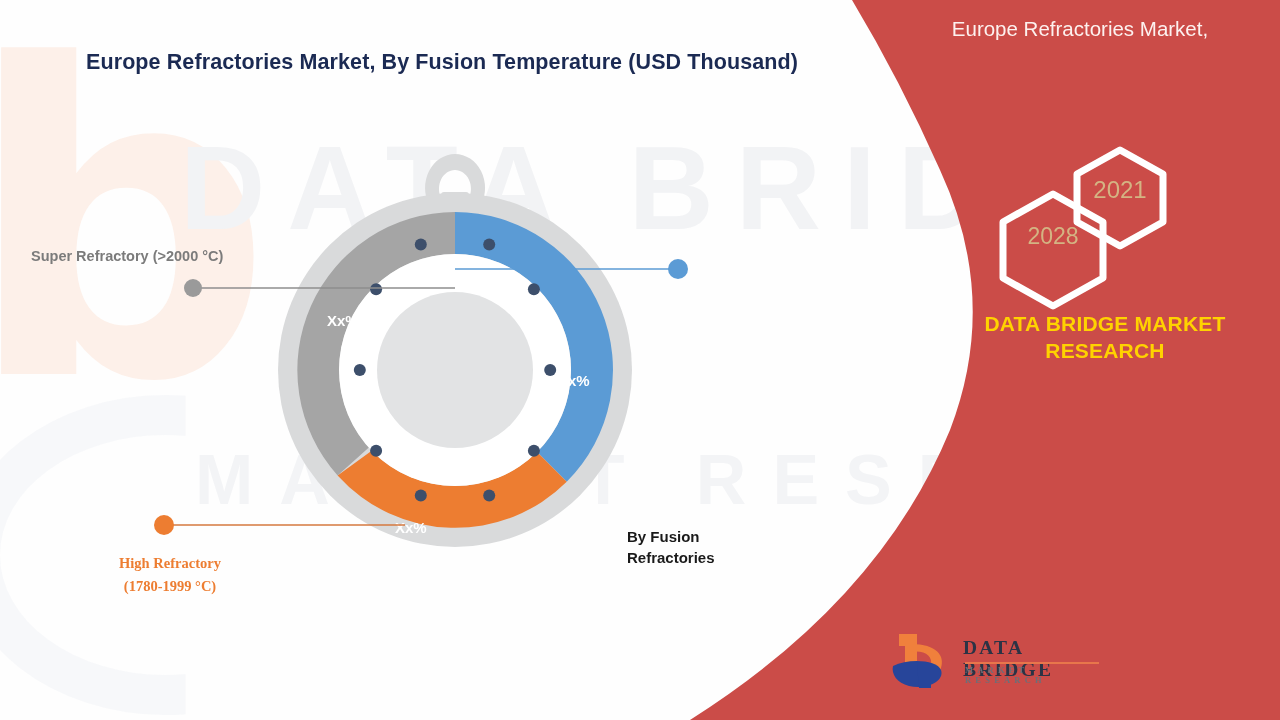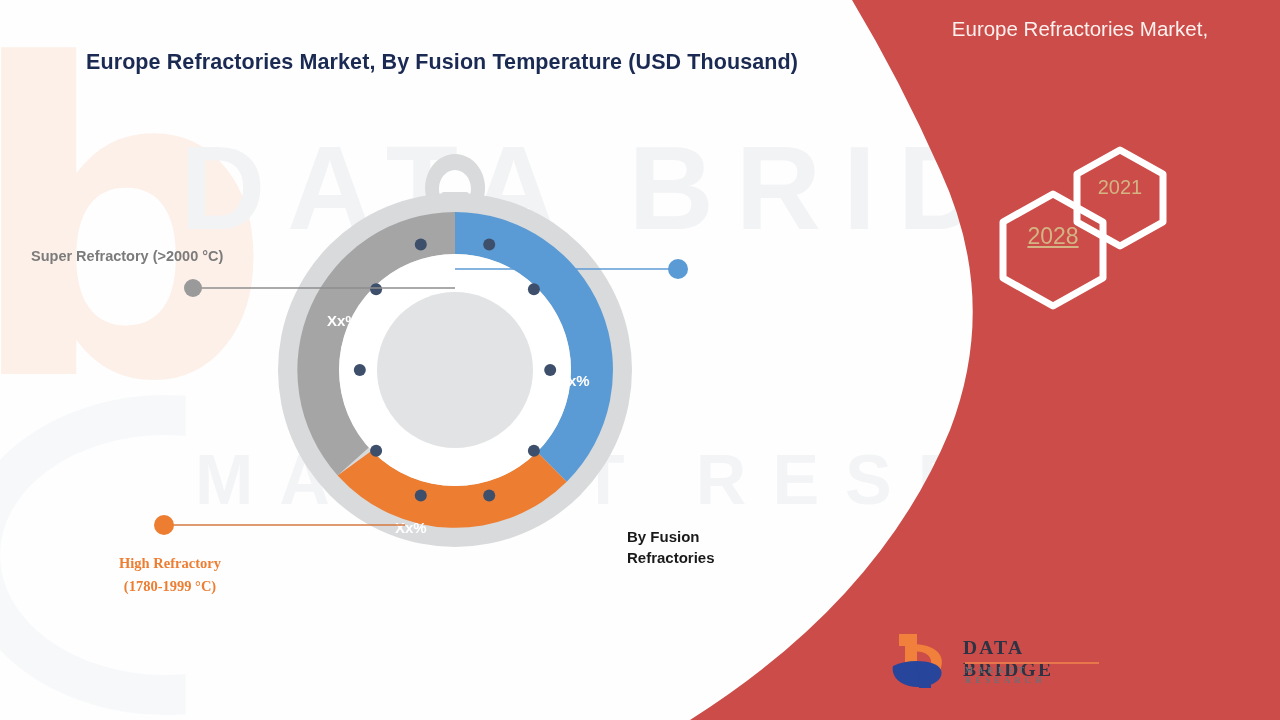--- a/index.html
+++ b/index.html
@@ -200,30 +200,34 @@
   </svg>
 
   <div class="panel-title">
     <div>Europe Refractories Market,</div>
   </div>
 
   <div class="hex" style="left:1070px;top:146px;width:100px;height:104px;">
     <svg width="100" height="104" viewBox="0 0 100 104">
       <polygon points="50,4 93,28 93,76 50,100 7,76 7,28" fill="none" stroke="#ffffff" stroke-width="7" stroke-linejoin="round"></polygon>
     </svg>
-    <div class="hexlbl" style="top:30px;font-size:20px;">2021</div>
+    <div class="hexlbl" style="top:30px;font-size:24px;">2021</div>
   </div>
 
   <div class="hex" style="left:995px;top:190px;width:116px;height:120px;">
     <svg width="116" height="120" viewBox="0 0 116 120">
       <polygon points="58,4 108,32 108,88 58,116 8,88 8,32" fill="none" stroke="#ffffff" stroke-width="7" stroke-linejoin="round"></polygon>
     </svg>
-    <div class="hexlbl" style="top:33px;font-size:23px;text-decoration:underline;">2028</div>
-  </div>
-
+    <div class="hexlbl" style="top:33px;font-size:23px;">2028</div>
+  </div>
+
+  <div class="dbmr-name">
+    <div>DATA BRIDGE MARKET</div>
+    <div>RESEARCH</div>
+  </div>
 
   <div class="logo">
     <svg width="70" height="64" viewBox="0 0 70 64" style="position:absolute;left:-4px;top:2px;">
       <path d="M8 4 L26 4 L26 50 L14 50 L14 16 L8 16 Z" fill="#f0803c"></path>
       <path d="M20 14 C46 14 54 26 50 38 C46 50 30 54 16 48 C26 50 38 46 40 36 C42 26 34 20 20 22 Z" fill="#f0803c"></path>
       <path d="M2 36 C18 28 46 30 50 40 C54 52 34 60 18 56 C6 53 0 44 2 36 Z" fill="#27459a"></path>
       <path d="M26 34 L40 34 L40 58 L28 58 Z" fill="#27459a"></path>
     </svg>
     <div class="logo-txt1">DATA BRIDGE</div>
     <div class="logo-rule"></div>

